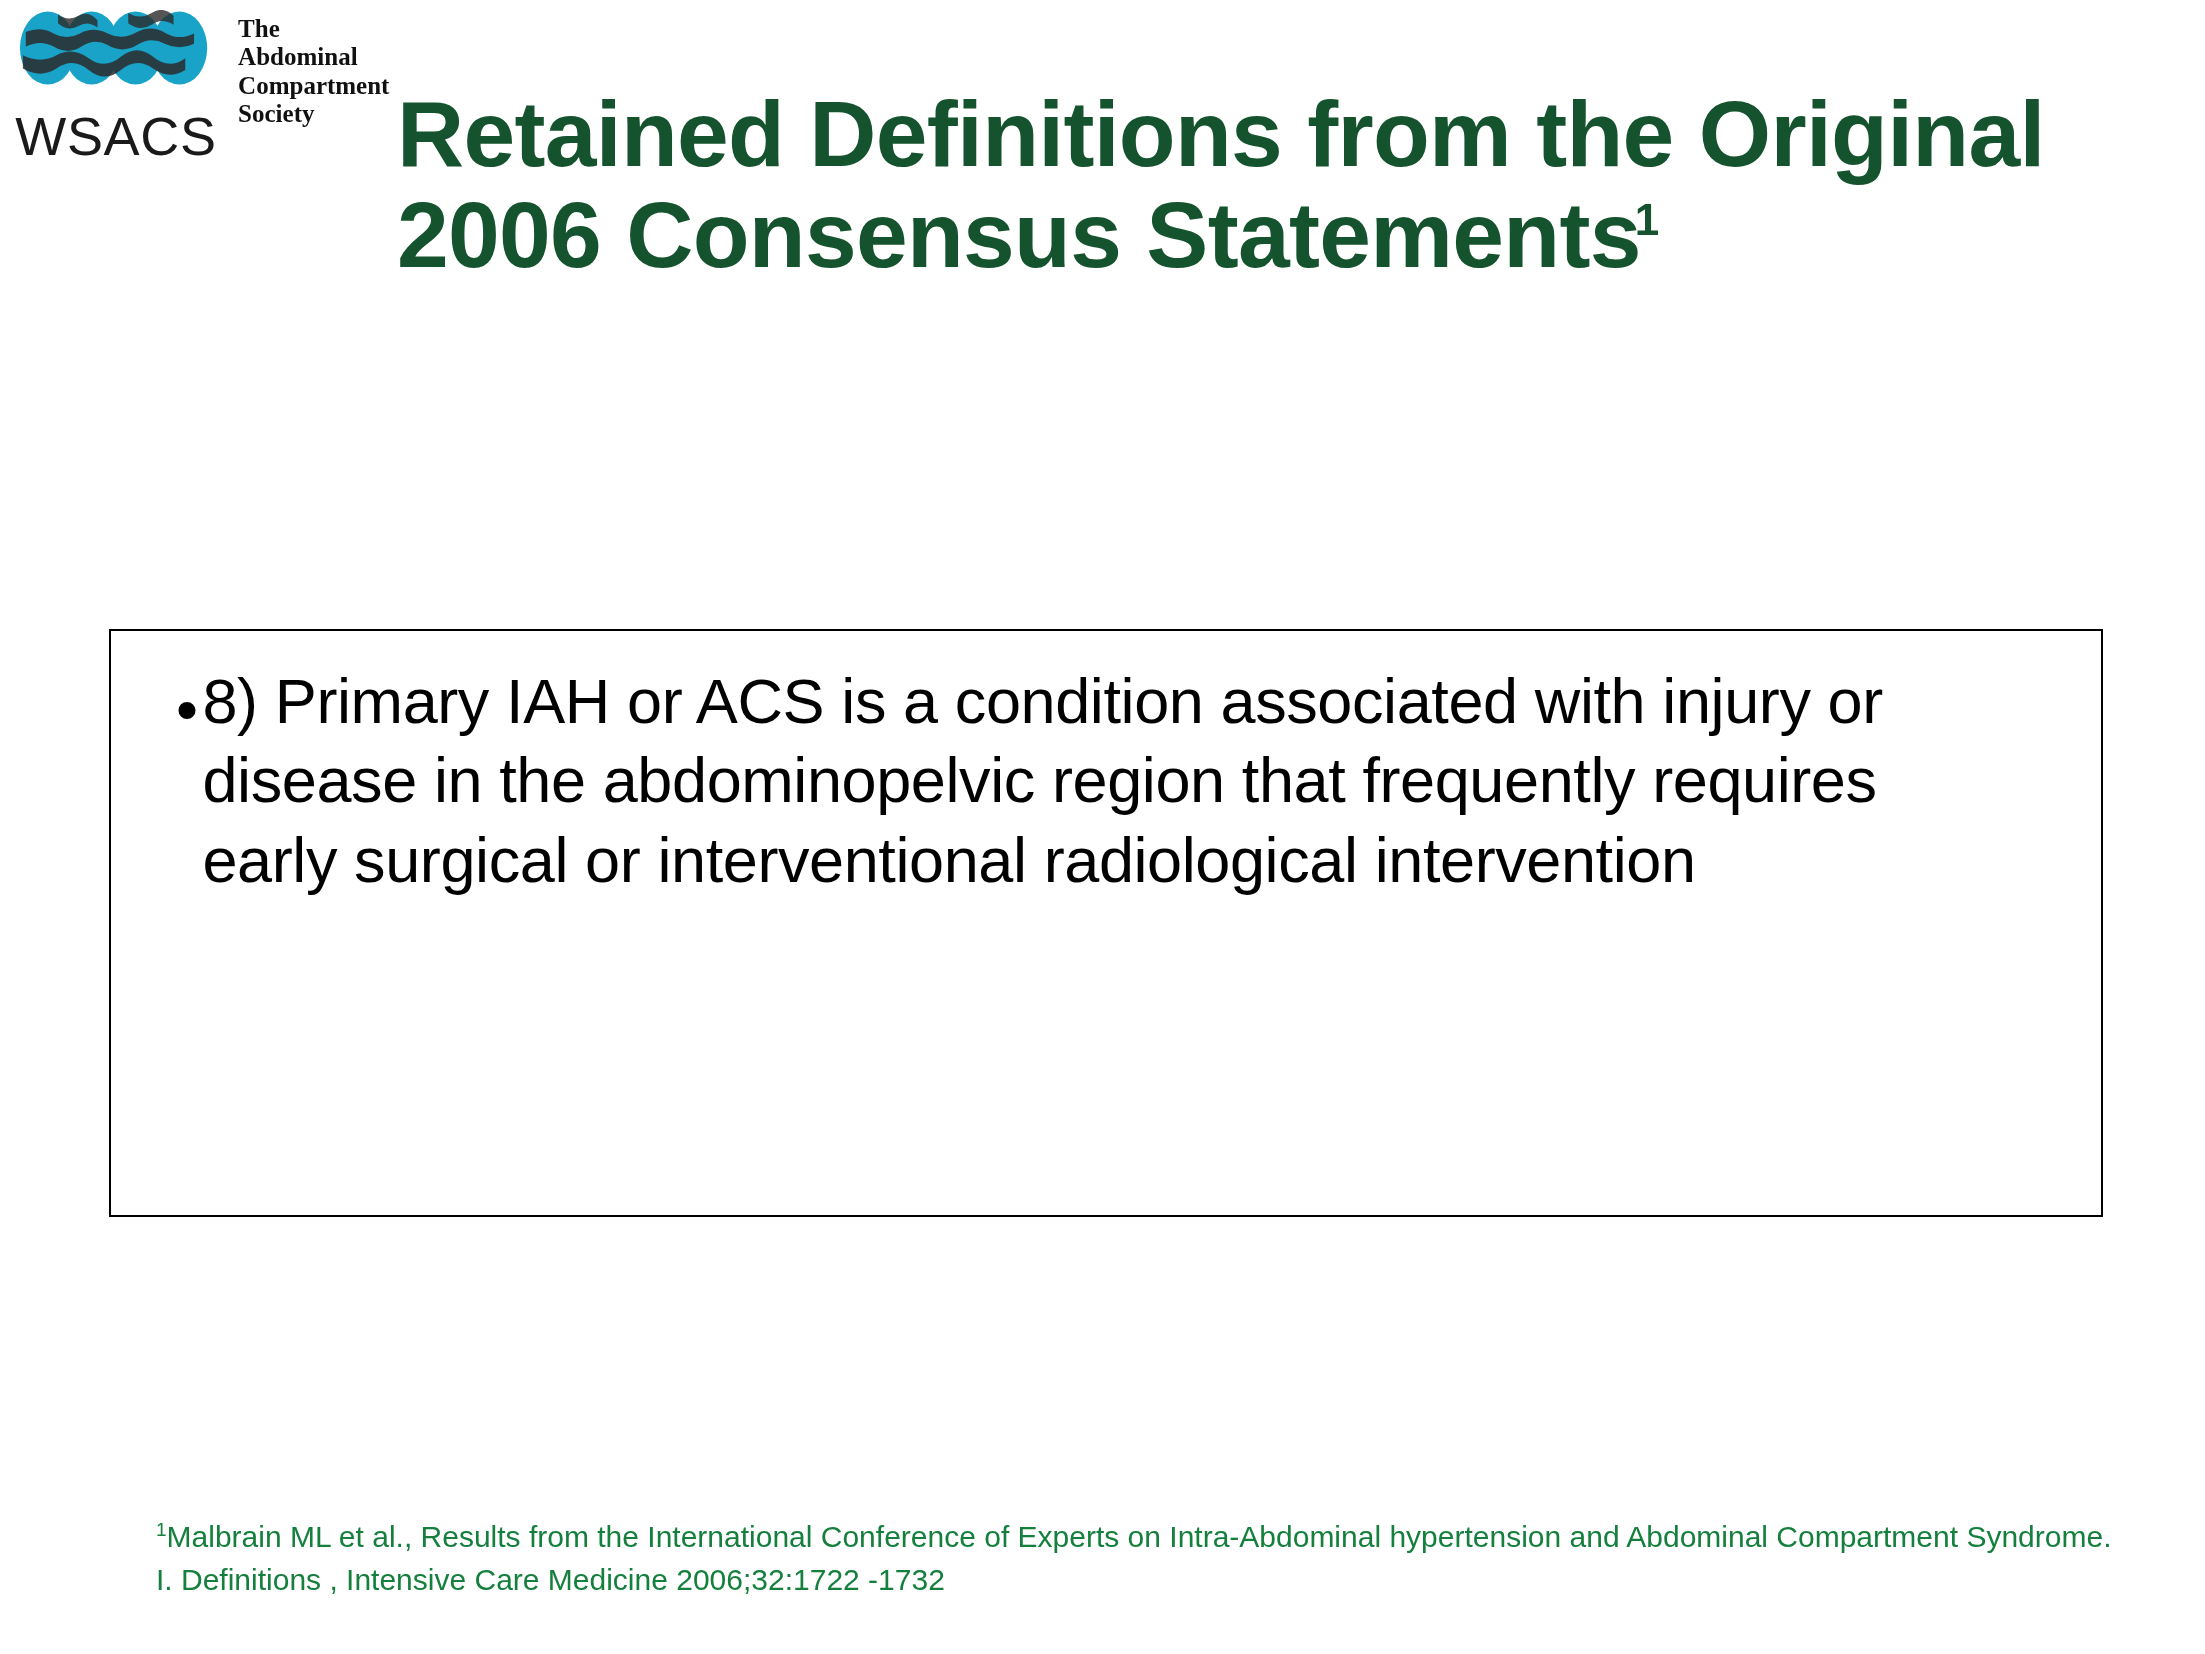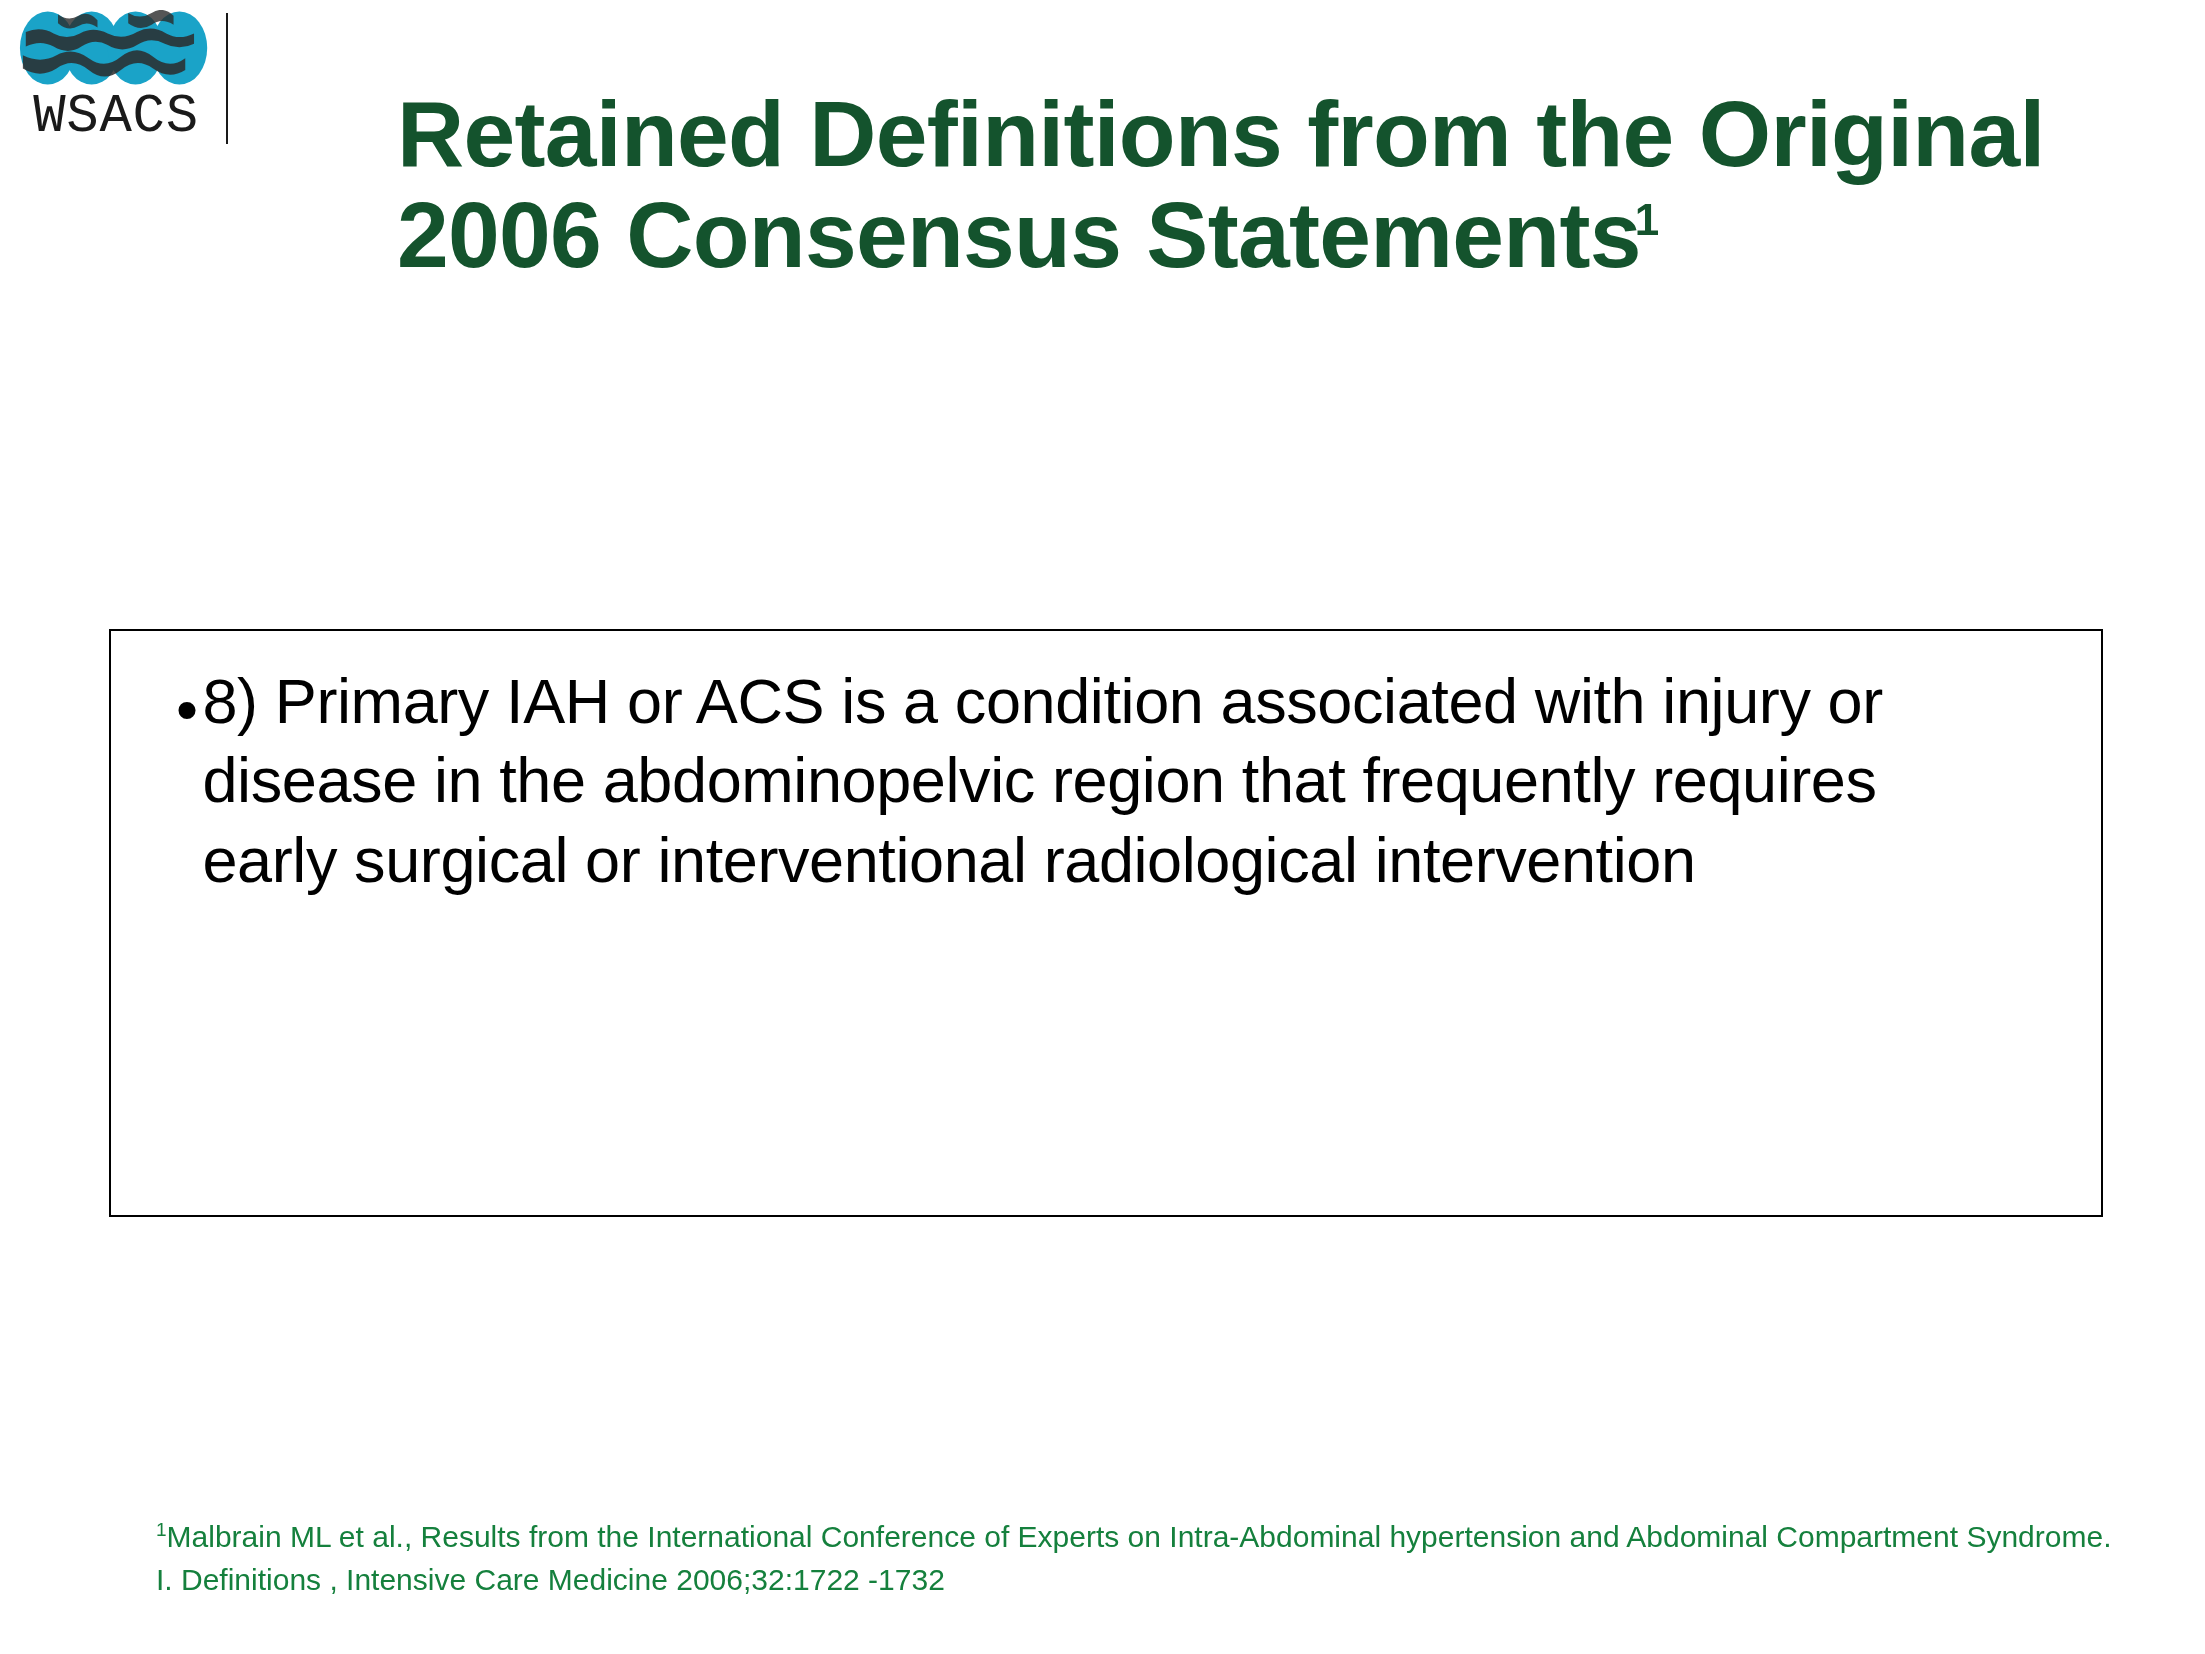--- a/index.html
+++ b/index.html
@@ -32,25 +32,25 @@
     flex-direction: column;
     align-items: center;
   }
   .logo-globes {
     width: 197px;
     height: 79px;
     position: relative;
   }
   .logo-globes svg { display: block; }
   .logo-word {
-    font-family: Liberation Mono, monospace;
+    font-family: Liberation Sans, sans-serif;
     font-size: 54px;
     letter-spacing: 0.7px;
     line-height: 1;
-    margin-top: 1px;
+    margin-top: 20px;
     color: #1a1a1a;
   }
   .logo-divider {
     width: 2.2px;
     background: #1a1a1a;
     height: 131px;
     margin: 2.9px 11.8px 0 10.3px;
   }
   .logo-subtitle {
     font-family: "Liberation Serif", serif;
@@ -140,20 +140,26 @@
           <path d="M10 30 q20 -8 38 2 q18 10 36 0 q18 -10 38 0 q20 10 40 -2 q20 -10 40 2 q18 10 38 0 l0 14 q-20 10 -40 0 q-20 -10 -38 2 q-20 12 -40 0 q-18 -10 -36 2 q-18 12 -38 0 q-18 -10 -38 0 z" fill="#2b2b2b" opacity="0.85"></path>
           <path d="M6 62 q24 12 46 0 q22 -12 44 4 q22 16 44 -2 q22 -18 44 0 q22 18 44 2 l0 16 q-22 14 -44 -2 q-22 -16 -44 2 q-22 18 -44 0 q-22 -18 -44 -2 q-22 14 -46 0 z" fill="#2b2b2b" opacity="0.85"></path>
           <path d="M54 6 q14 10 28 2 q14 -8 26 6 l0 10 q-14 -10 -26 -2 q-14 8 -28 -4 z" fill="#2b2b2b" opacity="0.8"></path>
           <path d="M150 4 q16 10 32 0 q16 -10 30 4 l0 12 q-16 -10 -30 0 q-16 10 -32 -2 z" fill="#2b2b2b" opacity="0.8"></path>
         </g>
       </svg>
     </div>
     <div class="logo-word">WSACS</div>
   </div>
   <div class="logo-divider"></div>
+  <div class="logo-subtitle">
+    <div>The</div>
+    <div>Abdominal</div>
+    <div>Compartment</div>
+    <div>Society</div>
+  </div>
 </div>
 
 <h1 class="slide-title"><span>Retained Definitions from the Original 2006 Consensus Statements</span><span class="sup">1</span></h1>
 
 <div class="content-box">
   <div class="bullet-row">
     <span class="bullet-dot">•</span>
     <span class="bullet-text">8) Primary IAH or ACS is a condition associated with injury or disease in the abdominopelvic region that frequently requires early surgical or interventional radiological intervention</span>
   </div>
 </div>

